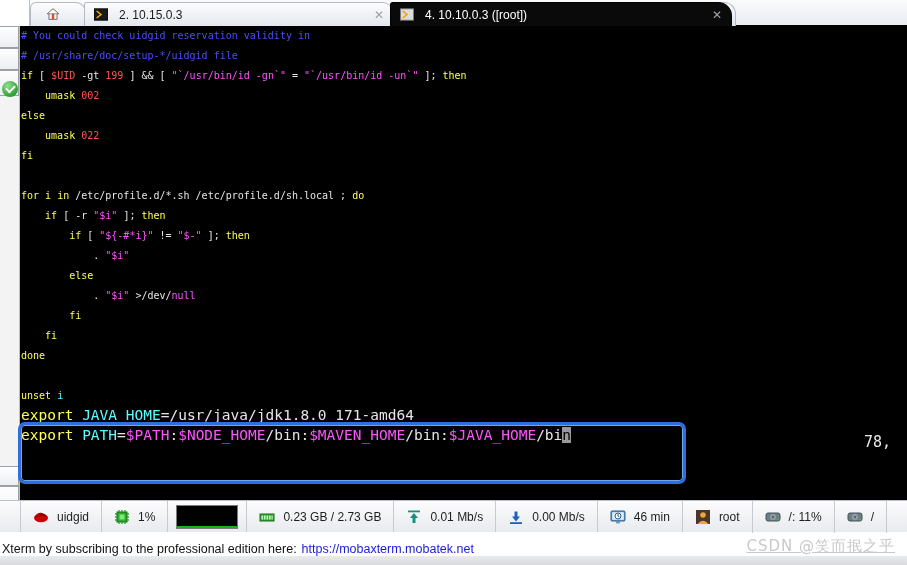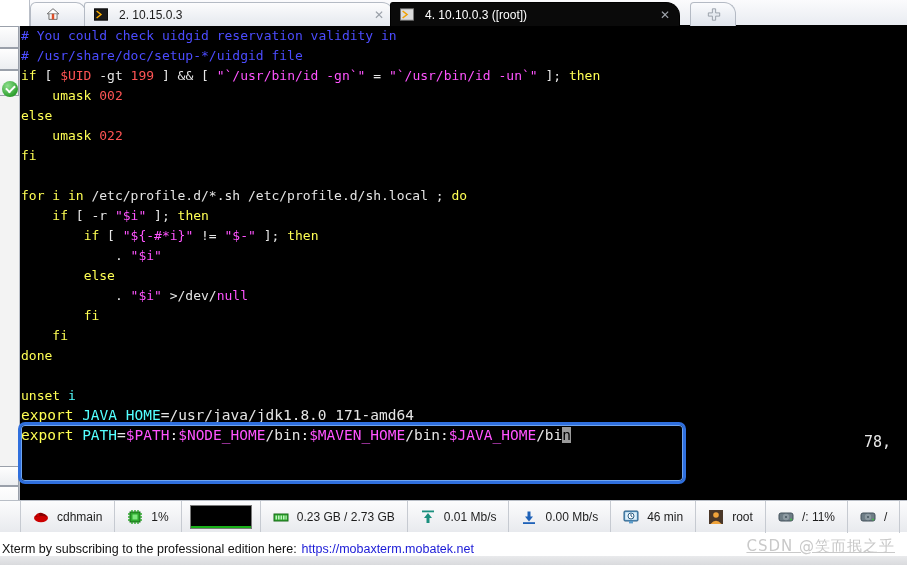--- a/index.html
+++ b/index.html
@@ -35,21 +35,21 @@
     transform: skewX(-0deg);
   }
   .tab.inactive {
     left: 84px; width: 310px;
     background: linear-gradient(#fcfcfd, #e4e8ee);
     border:1px solid #b4bac4; border-bottom:none;
     border-radius: 3px 12px 0 0;
     color:#1a1a1a;
   }
   .tab.active {
-    left: 390px; width: 290px;
+    left: 390px; width: 342px;
     background: #0a0a0a;
     border:1px solid #000; border-bottom:none;
     border-radius: 3px 14px 0 0;
     color:#ffffff;
     z-index: 3;
   }
   .tab.newtab {
     left: 690px; width: 46px; justify-content:center;
     background: linear-gradient(#fafbfd, #dfe4ec);
     border:1px solid #b4bac4; border-bottom:none;
@@ -81,21 +81,21 @@
     content:""; position:absolute; left:4px; top:4px; width:7px; height:4px;
     border-left:2px solid #fff; border-bottom:2px solid #fff;
     transform: rotate(-45deg);
   }
 
   
   .term {
     position:absolute; left:20px; top:26px; width:887px; height:474px;
     background:#000000; overflow:hidden;
     font-family:"DejaVu Sans Mono","Liberation Mono",monospace;
-    font-size:13px; line-height:20px;
+    font-size:10px; line-height:20px;
     white-space: pre;
     padding-left: 1px;
   }
   .term .line { height:20px; }
   .blue   { color:#4c4cff; }
   .yellow { color:#ffff54; }
   .red    { color:#ff5454; }
   .mag    { color:#ff54ff; }
   .cyan   { color:#54ffff; }
   .white  { color:#e5e5e5; }
@@ -225,21 +225,21 @@
 
   <div class="statusbar" id="statusbar">
       <div class="st-item">
         <span>
           <svg class="st-ico" viewBox="0 0 16 16">
             <ellipse cx="8" cy="9" rx="7" ry="4.2" fill="#cc0000"></ellipse>
             <path d="M2 8 Q5 3 9 4 Q13 5 14 8 Q10 6 2 8Z" fill="#8b0000"></path>
             <circle cx="5" cy="6" r="1.6" fill="#cc0000"></circle>
           </svg>
         </span>
-        <span>cdhmain</span>
+        <span>uidgid</span>
       </div>
       <div class="st-item">
         <span>
           <svg class="st-ico" viewBox="0 0 16 16">
             <rect x="3" y="3" width="10" height="10" fill="#2fa82f" stroke="#1a6b1a"></rect>
             <rect x="5.5" y="5.5" width="5" height="5" fill="#7ee87e"></rect>
             <g stroke="#2fa82f" stroke-width="1.4">
               <path d="M5 1v2M8 1v2M11 1v2M5 13v2M8 13v2M11 13v2M1 5h2M1 8h2M1 11h2M13 5h2M13 8h2M13 11h2"></path>
             </g>
           </svg>

